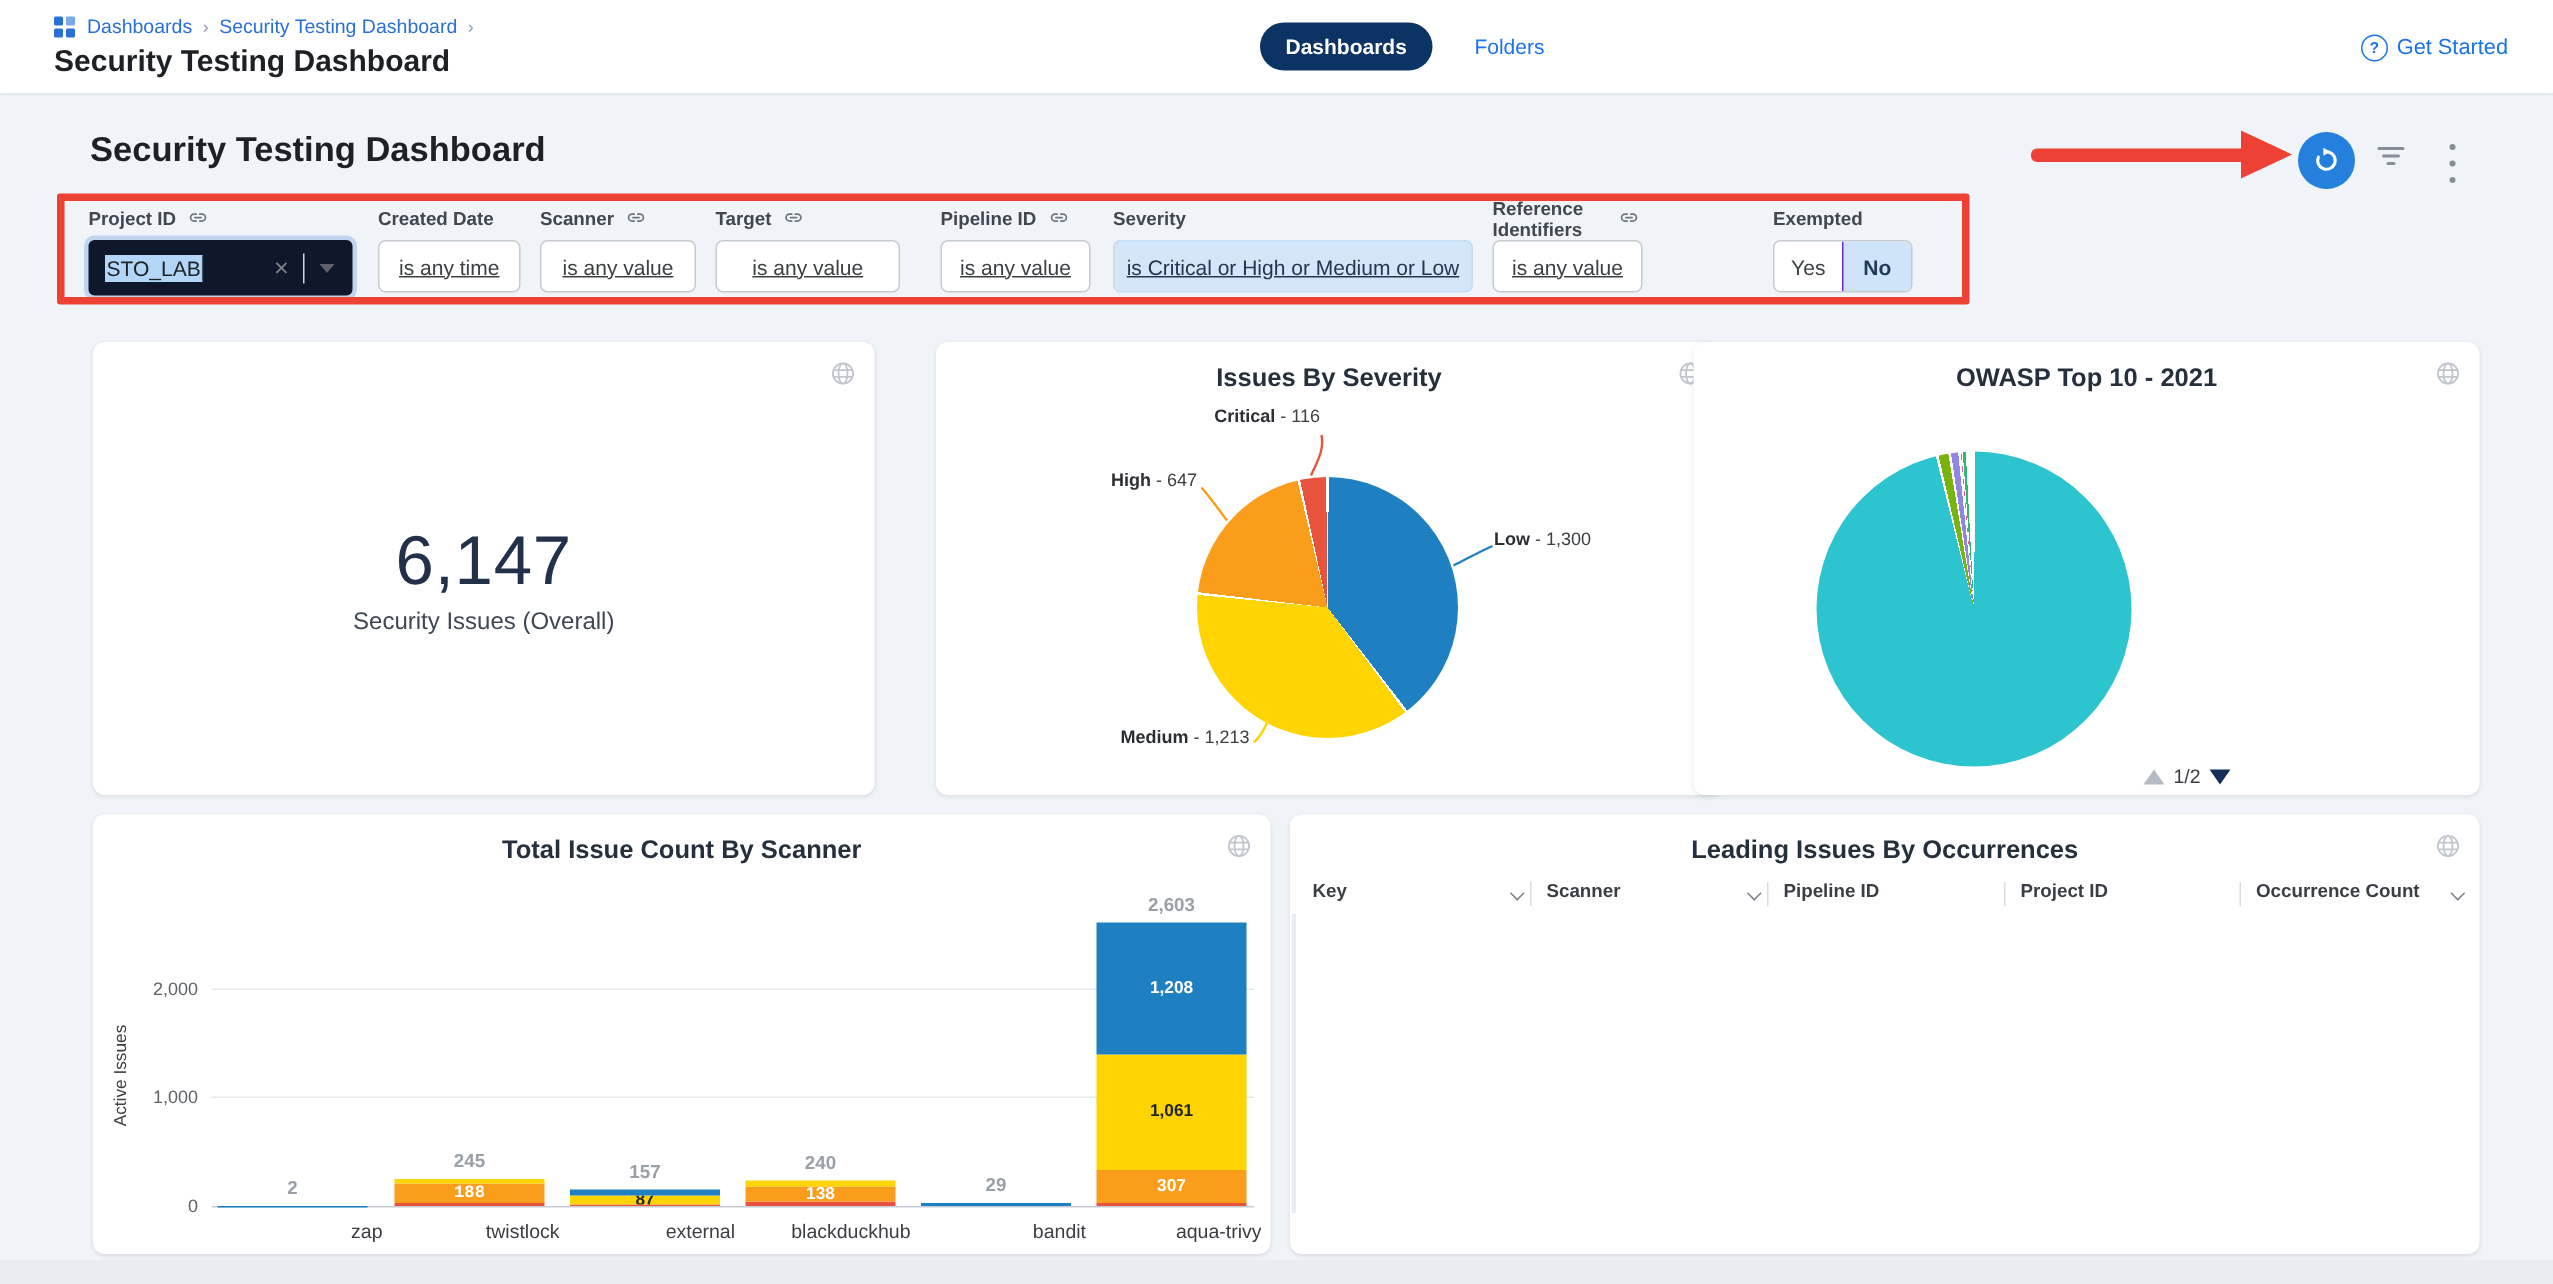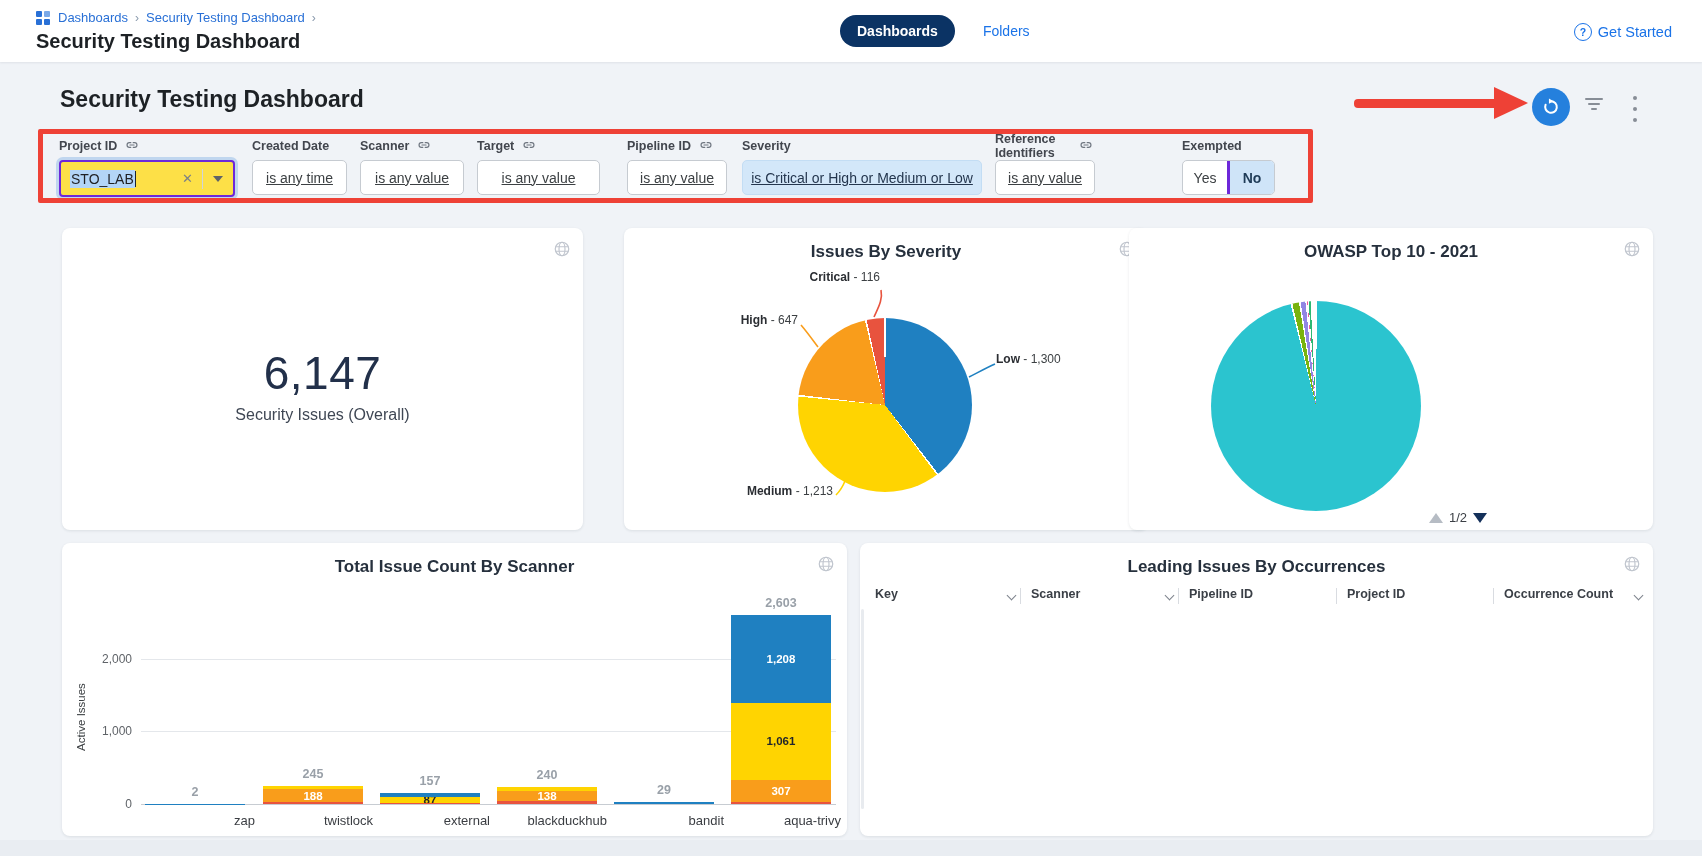--- a/index.html
+++ b/index.html
@@ -40,31 +40,31 @@
   .red-box{position:absolute;left:38px;top:129px;width:1275px;height:74px;border:5px solid #ee4136;
            border-radius:2px;box-sizing:border-box;z-index:4;pointer-events:none;}
   
   .filter-layer{position:absolute;left:43px;top:134px;width:1265px;height:64px;z-index:3;}
   .fgroup{position:absolute;top:0;}
   .flabel{display:flex;align-items:center;gap:8px;font-size:12.5px;font-weight:600;color:#42464e;height:16px;margin-top:4px;}
   .fctl{position:absolute;top:26px;height:33px;box-sizing:border-box;}
   .fbtn{border:1px solid #c6cbd1;border-radius:5px;background:#fff;color:#3c4043;font-size:14px;
         display:flex;align-items:center;justify-content:center;width:100%;height:100%;cursor:pointer;text-decoration:underline;}
   .fbtn.hl{background:#d3e7f9;border-color:#c3ddf4;color:#24364e;}
-  .combo{width:100%;height:100%;border:2px solid #6d28d9;border-radius:4px;background:#fde047;display:flex;
+  .combo{width:100%;height:100%;border:2px solid #0f172a;border-radius:4px;background:#0f172a;display:flex;
          align-items:center;box-shadow:0 0 0 3px rgba(47,127,214,.25);cursor:text;}
   .combo .val{margin-left:9px;font-size:14px;color:#1f2023;background:#b3d5f7;padding:1px 1px;}
   .combo .cursor{width:1px;height:16px;background:#1a2430;}
   .combo .x{margin-left:auto;color:#7b8087;font-size:13px;padding:0 9px;cursor:pointer;}
   .combo .div{width:1px;height:20px;background:#d0d4da;}
   .combo .caret{width:0;height:0;border-left:5px solid transparent;border-right:5px solid transparent;
                 border-top:6px solid #5f6368;margin:0 10px;cursor:pointer;}
   .toggle{display:flex;width:100%;height:100%;border:1px solid #c6cbd1;border-radius:5px;overflow:hidden;background:#fff;}
   .tseg{flex:1;display:flex;align-items:center;justify-content:center;font-size:14px;color:#3c4043;cursor:pointer;}
-  .tseg + .tseg{border-left:3px solid #6d28d9;}
+  .tseg + .tseg{border-left:1px solid #6d28d9;}
   .tseg.sel{background:#cfe4f8;color:#1f3b57;font-weight:700;}
   
   .card{position:absolute;background:#fff;border-radius:8px;box-shadow:0 1px 3px rgba(31,45,61,.10);}
   .card-title{position:absolute;left:0;right:0;top:14px;text-align:center;font-size:17px;font-weight:600;color:#26303d;}
   .globe{position:absolute;right:12px;top:12px;opacity:.85;}
   #card-overall{left:62px;top:228px;width:521px;height:302px;}
   #card-severity{left:594px;top:228px;width:524px;height:302px;margin-left:30px;}
   #card-owasp{left:1129px;top:228px;width:524px;height:302px;}
   #card-scanner{left:62px;top:543px;width:785px;height:293px;}
   #card-occ{left:860px;top:543px;width:793px;height:293px;}
@@ -311,21 +311,21 @@
         <div class="gridline" style="top: 188.4px;"></div>
         <div class="ytick" style="top: 181.4px;">1,000</div>
         <div class="gridline" style="top: 115.8px;"></div>
         <div class="ytick" style="top: 108.8px;">2,000</div>
         <div class="baseline" style="top: 261px;"></div>
         <div class="seg" style="left: 83px; width: 100px; top: 260.855px; height: 0.1452px; background: rgb(31, 128, 193);"></div>
         <div class="btot" style="left: 63px; top: 241.855px;">2</div>
         <div class="xcat" style="left: 73px; top: 270px;">zap</div>
         <div class="seg" style="left: 201px; width: 100px; top: 259.403px; height: 1.5972px; background: rgb(232, 83, 62);"></div>
         <div class="seg" style="left: 201px; width: 100px; top: 245.754px; height: 13.6488px; background: rgb(249, 157, 27);">
-          <span style="color: rgb(255, 255, 255);">188</span>
+          <span style="color: rgb(255, 255, 255); font-family: Liberation Mono, monospace;">188</span>
         </div>
         <div class="seg" style="left: 201px; width: 100px; top: 243.213px; height: 2.541px; background: rgb(255, 212, 1);"></div>
         <div class="btot" style="left: 181px; top: 224.213px;">245</div>
         <div class="xcat" style="left: 191px; top: 270px;">twistlock</div>
         <div class="seg" style="left: 318px; width: 100px; top: 260.274px; height: 0.726px; background: rgb(232, 83, 62);"></div>
         <div class="seg" style="left: 318px; width: 100px; top: 253.958px; height: 6.3162px; background: rgb(255, 212, 1);">
           <span style="color: rgb(34, 38, 44);">87</span>
         </div>
         <div class="seg" style="left: 318px; width: 100px; top: 249.602px; height: 4.356px; background: rgb(31, 128, 193);"></div>
         <div class="btot" style="left: 298px; top: 230.602px;">157</div>

